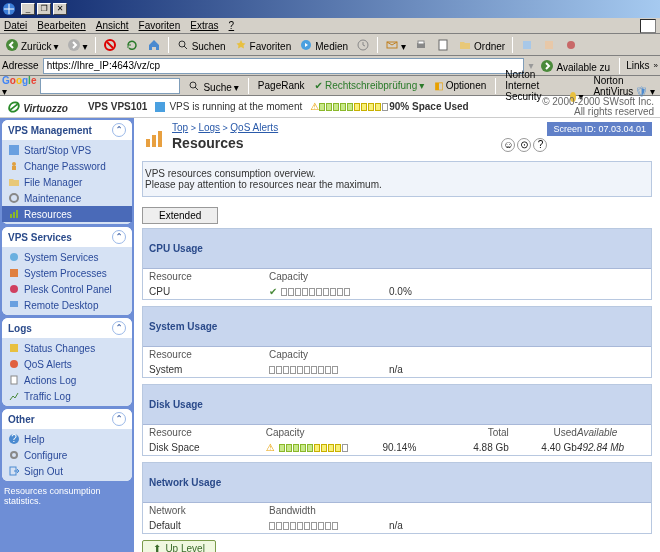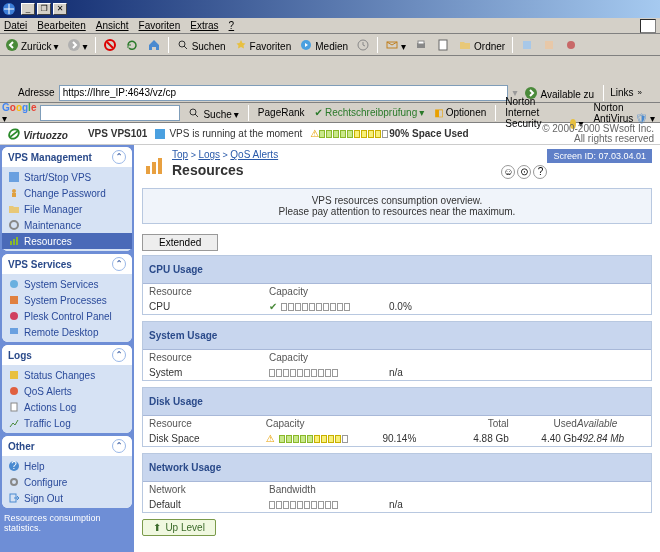--- a/index.html
+++ b/index.html
@@ -7,21 +7,21 @@
 .titlebar { height:18px; background:linear-gradient(90deg,#0a246a 0%,#a6caf0 100%); color:#fff; display:flex; align-items:center; padding:0 2px; }
 .titlebar .ie-icon { width:14px; height:14px; margin-right:3px; }
 .titlebar-text { flex:1; font-size:10px; font-weight:bold; }
 .win-btn { width:14px; height:12px; background:#d4d0c8; border:1px solid #fff; border-right-color:#404040; border-bottom-color:#404040; margin-left:2px; font-size:8px; text-align:center; line-height:10px; color:#000; }
 .menubar { height:16px; background:#d4d0c8; border-bottom:1px solid #808080; display:flex; align-items:center; padding:0 4px; gap:10px;text-decoration:underline; }
 .menubar span { font-size:10px; }
 .toolbar { height:22px; background:#d4d0c8; border-bottom:1px solid #808080; display:flex; align-items:center; padding:0 2px; gap:2px; }
 .tb-btn { display:flex; align-items:flex-end; padding:1px 3px; gap:2px; }
 .tb-icon { width:14px; height:14px; display:inline-block; }
 .sep { width:1px; height:16px; background:#808080; margin:0 2px; border-right:1px solid #fff; }
-.addrbar { height:20px; background:#d4d0c8; display:flex; align-items:center; padding:0 18px; gap:4px; border-bottom:1px solid #808080;margin-top:27px; }
+.addrbar { height:20px; background:#d4d0c8; display:flex; align-items:center; padding:0 2px; gap:4px; border-bottom:1px solid #808080; }
 .addr-input { flex:1; height:16px; border:1px solid #7f9db9; background:#fff; padding:0 3px; font-size:10px; }
 .googlebar { height:20px; background:#d4d0c8; display:flex; align-items:center; padding:0 2px; gap:4px; border-bottom:1px solid #808080; }
 .content { display:flex; height:456px; background:#fff; }
 .appheader { height:22px; background:#fff; display:flex; align-items:center; padding:0 6px; border-bottom:1px solid #ccc; }
 .logo { font-size:14px; font-style:italic; font-weight:bold; color:#333; margin-right:20px; }
 .logo-swirl { color:#2a8a2a; font-size:16px; }
 .hdr-info { font-size:10px; color:#333; margin-right:8px; }
 .bar-segs { display:inline-flex; }
 .seg { width:6px; height:8px; border:1px solid #999; margin-right:1px; }
 .seg.g { background:#c8e88a; border-color:#8ab82a; }
@@ -33,24 +33,24 @@
 .panel-toggle { margin-left:auto; width:14px; height:14px; border:1px solid #9ab8e8; border-radius:50%; text-align:center; line-height:11px; color:#4a6aaa; font-size:8px; }
 .panel-body { background:#d6e2f4; padding:2px 0; border-radius:0 0 6px 6px; }
 .nav-item { display:flex; align-items:center; padding:2px 6px; color:#2a4a9a; gap:4px; }
 .nav-item.active { background:#4a6ab8; color:#fff; }
 .nav-icon { width:12px; height:12px; }
 .rightcol { flex:1; background:#fff; padding:4px 8px; overflow-y:auto; }
 .breadcrumb { font-size:9px; color:#2a5aaa; }
 .breadcrumb a { color:#2a5aaa; text-decoration:underline; }
 .page-title { font-size:14px; font-weight:bold; color:#333; margin:2px 0 4px; display:flex; align-items:center; gap:6px; }
 .screen-id { float:right; background:#6080c8; color:#fff; font-size:9px; padding:2px 6px; }
-.info-box { border:1px solid #b8c8e0; background:#f0f4fa; padding:6px 12px; margin:6px 0; font-size:10px; color:#333;text-align:center; }
+.info-box { border:1px solid #b8c8e0; background:#f0f4fa; padding:6px 2px; margin:6px 0; font-size:10px; color:#333; }
 .ext-btn { border:1px solid #999; background:#eee; padding:2px 16px; font-size:10px; margin:4px 0; display:inline-block; }
 .res-block { border:1px solid #b8c8e0; margin-bottom:6px; }
-.res-hdr { background:#c8d6ee; color:#2a4a8a; font-weight:bold; font-size:10px; padding:8px 6px; border-bottom:1px solid #a8b8d8; }
+.res-hdr { background:#c8d6ee; color:#2a4a8a; font-weight:bold; font-size:10px; padding:14px 6px; border-bottom:1px solid #a8b8d8; }
 .res-row { display:flex; padding:2px 6px; font-size:10px; color:#333; }
 .res-row.head { color:#555; }
 .c1{width:120px;} .c2{width:120px;display:flex;align-items:center;gap:4px;} .c3{width:60px;} .c4{width:70px;text-align:right;} .c5{width:70px;text-align:right;} .c6{width:70px;text-align:left;font-style:italic;}
 .uplevel { border:1px solid #7a9a4a; background:#f0f8e0; padding:2px 10px; color:#3a6a2a; font-size:10px; display:inline-flex; align-items:center; gap:4px; border-radius:2px; }
 svg { display:block; }
 .warn-icon { color:#e8a000; }
 </style>
 </head>
 <body>
 

